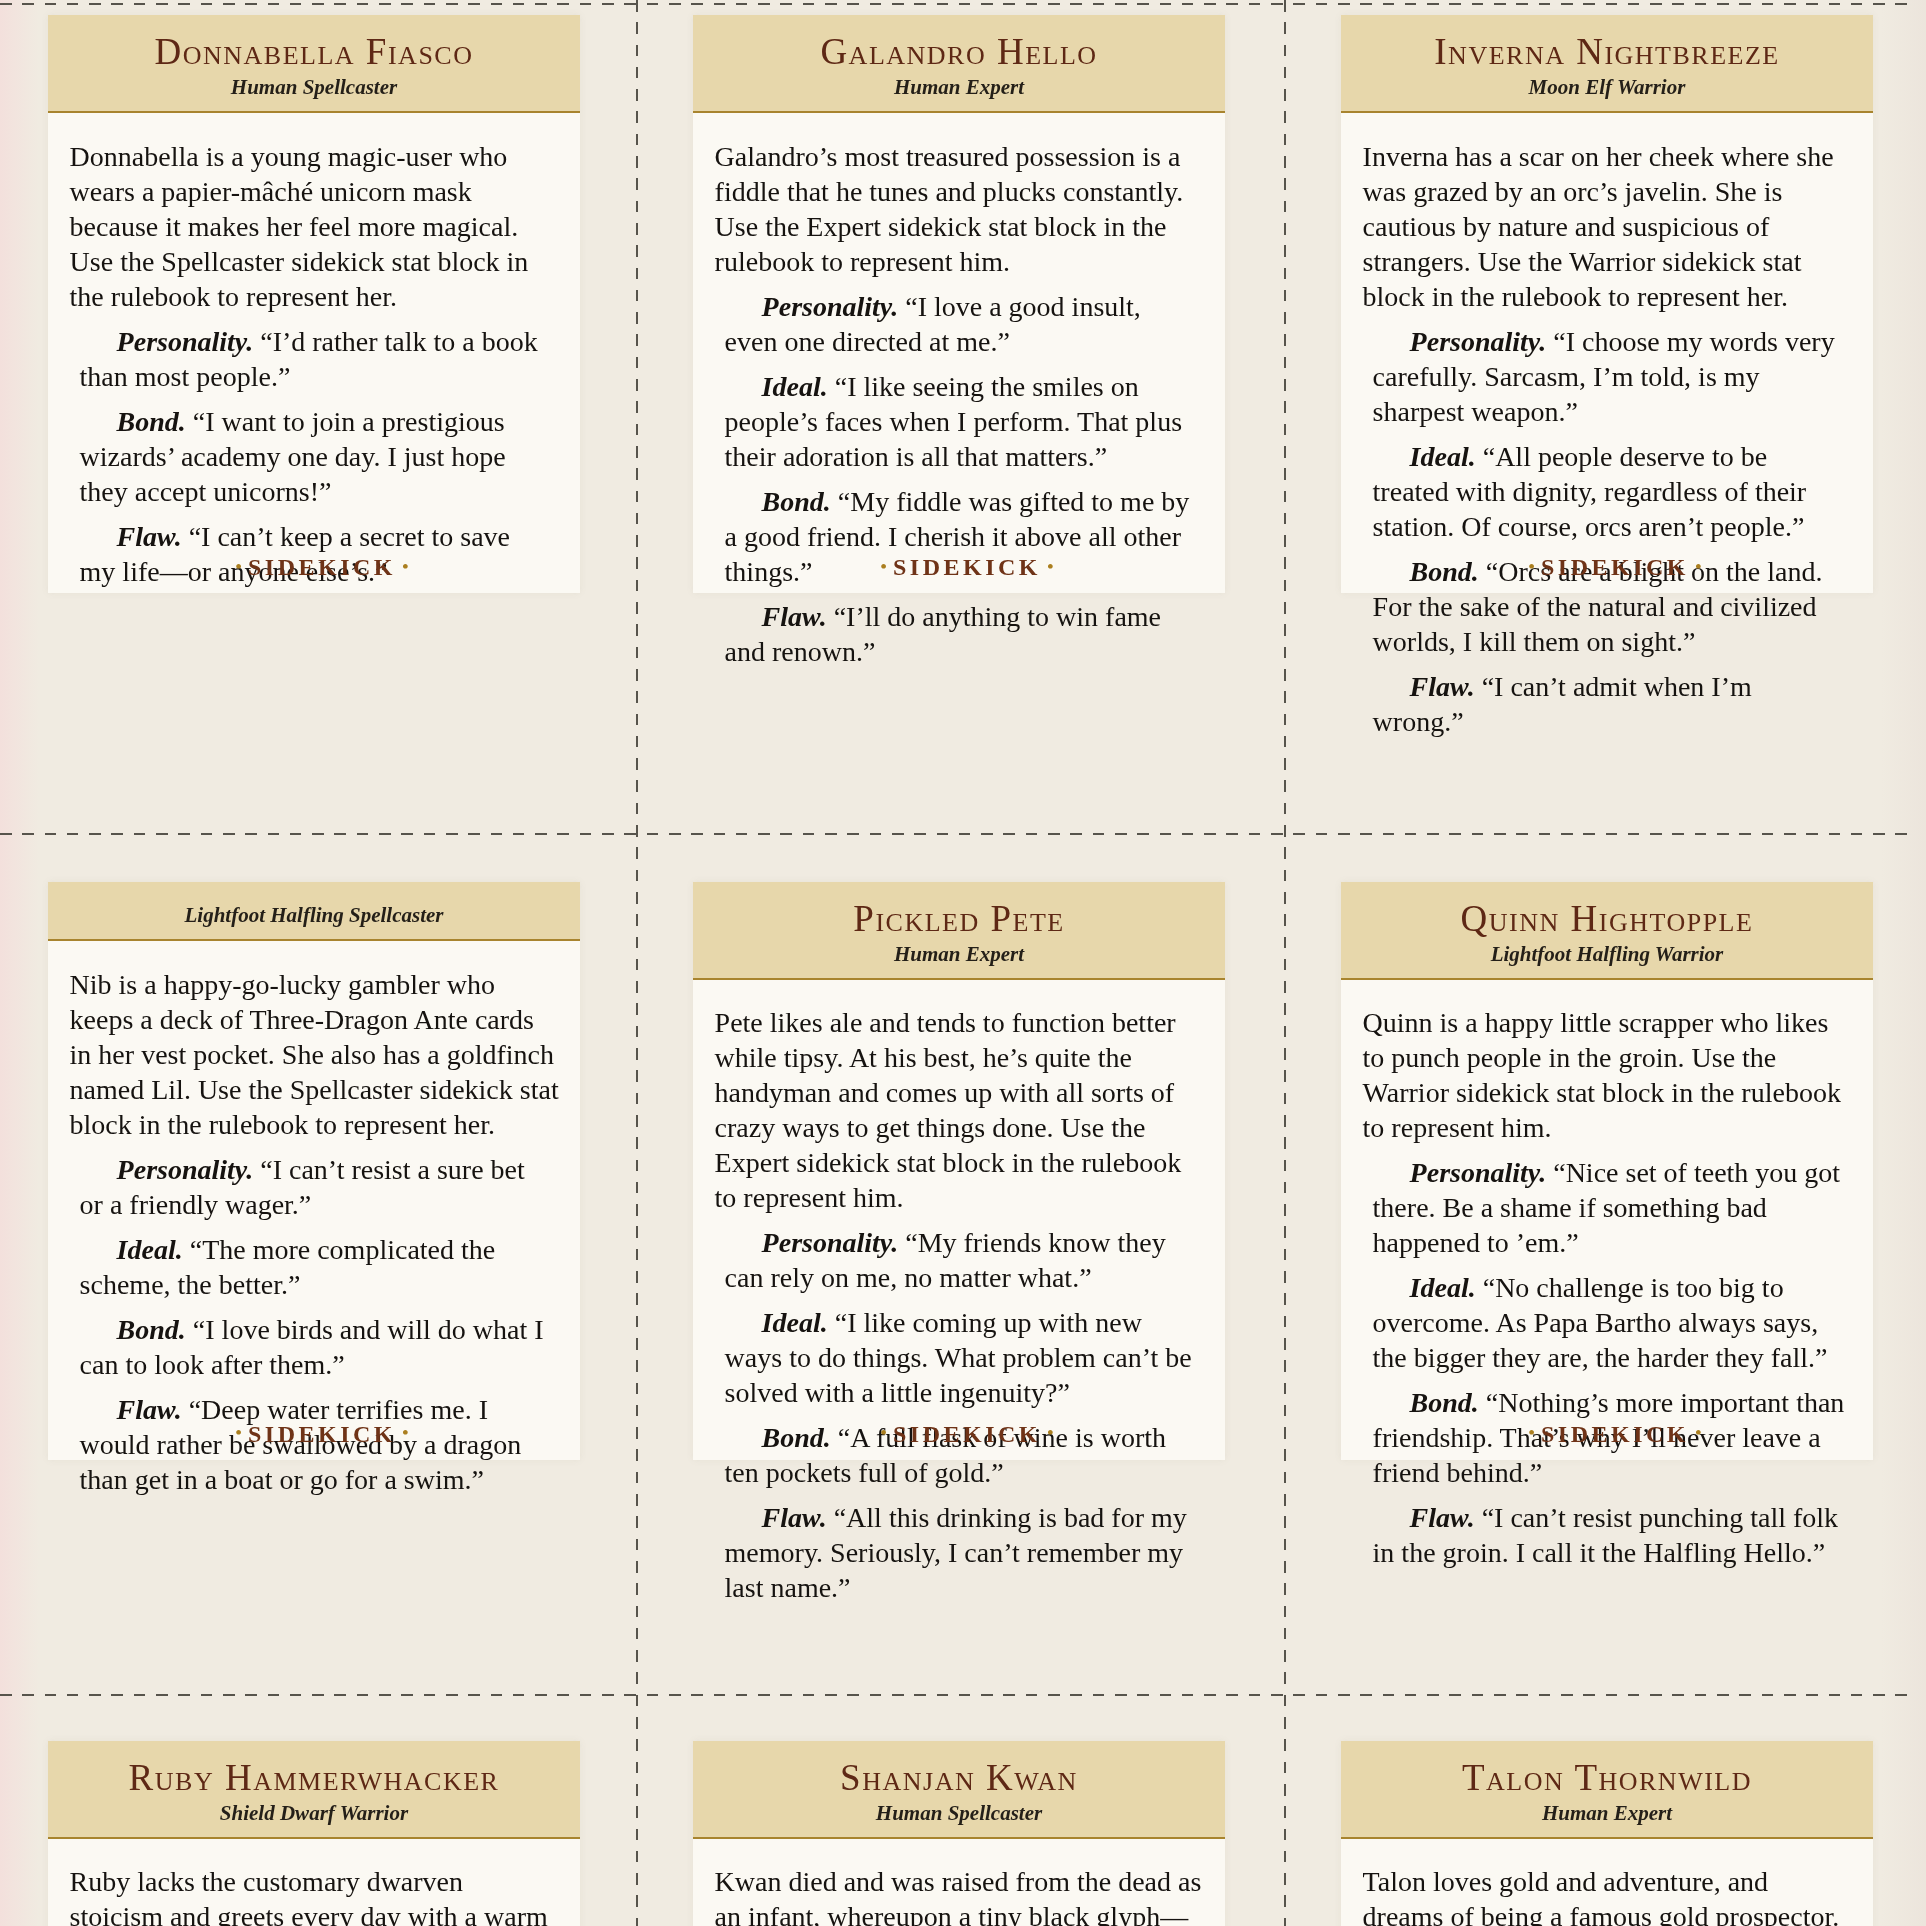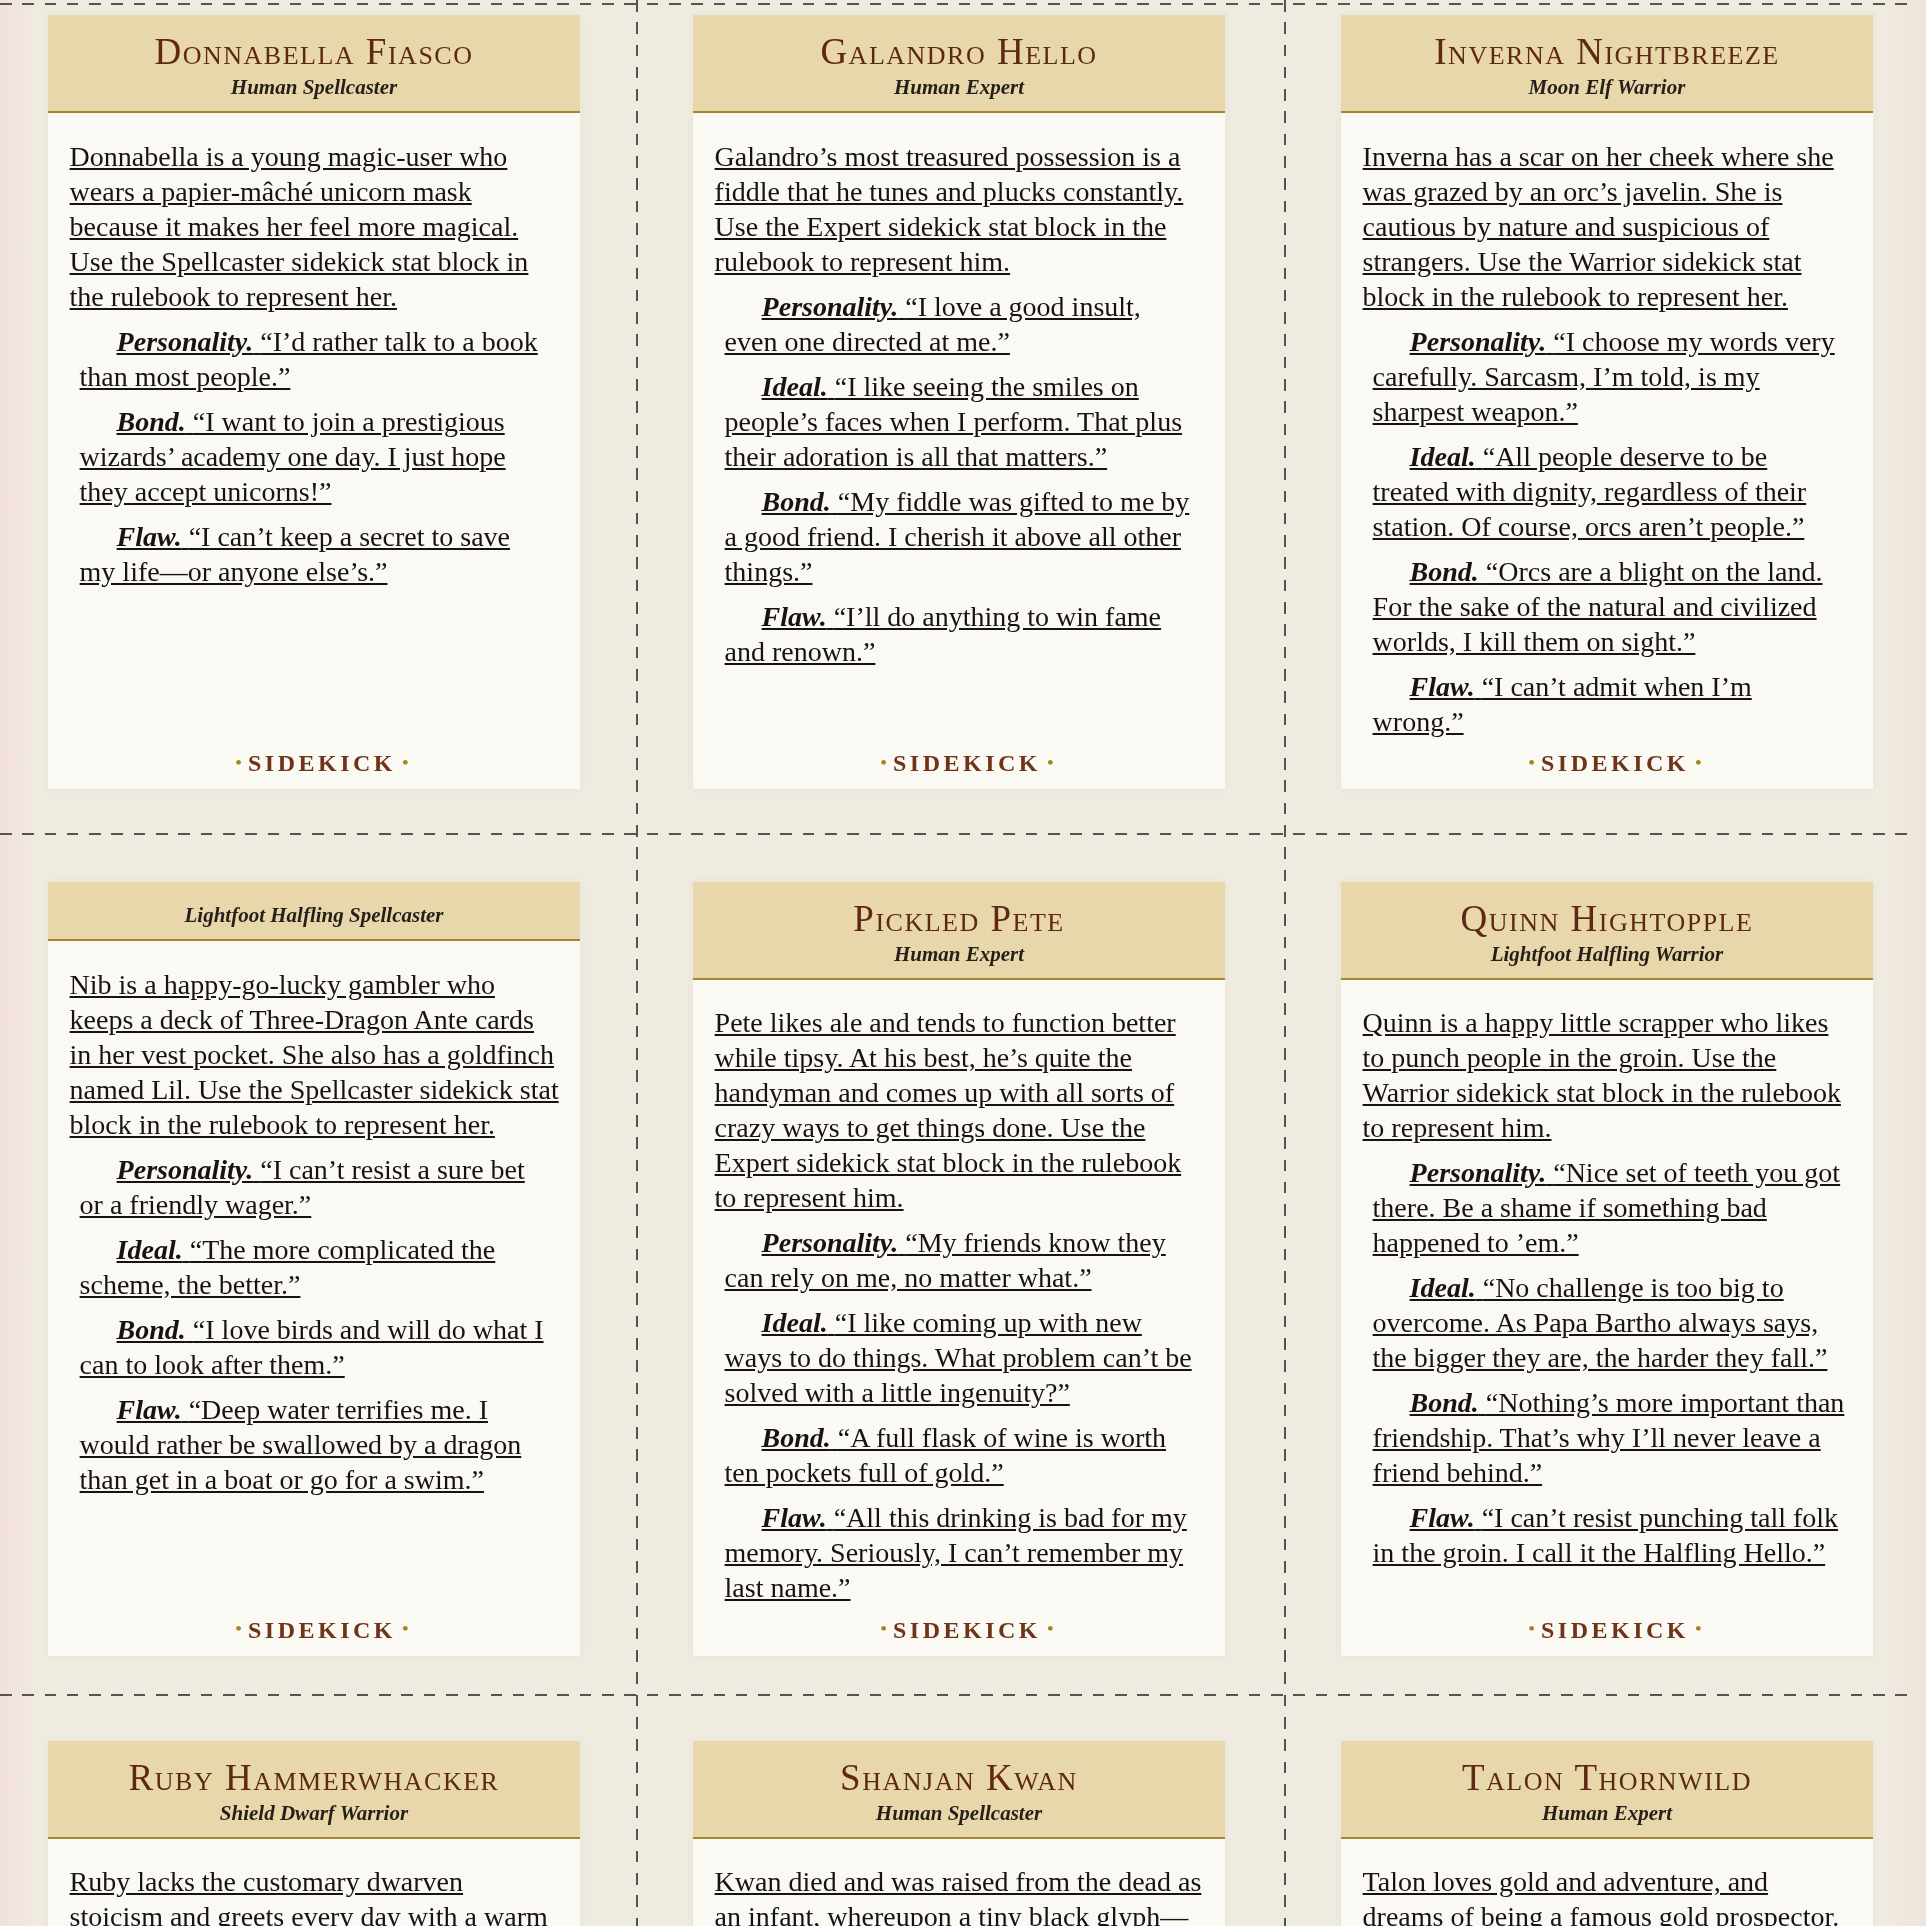--- a/index.html
+++ b/index.html
@@ -12,29 +12,29 @@
   .edge-left  { position:absolute; left:0; top:0; width:39px; height:100%;
                 background:linear-gradient(90deg,#f3e0dc 0%, rgba(243,224,220,0) 100%); }
   .edge-right { position:absolute; right:0; top:0; width:65px; height:100%;
                 background:linear-gradient(270deg,#eae2da 0%, rgba(234,226,218,0) 100%); }
 
   .cut-h { position:absolute; left:0; width:1907px; height:1.9px;
            background:repeating-linear-gradient(90deg,#57544c 0 11.6px, rgba(0,0,0,0) 11.6px 22.3px); }
   .cut-v { position:absolute; top:0; height:2518px; width:1.9px;
            background:repeating-linear-gradient(180deg,#57544c 0 11.6px, rgba(0,0,0,0) 11.6px 22.3px); }
 
-  .card { position:absolute; width:532px; height:774px; background:#fbf9f3;
+  .card { position:absolute; width:532px; height:578px; background:#fbf9f3;
           box-shadow:0 0 7px rgba(120,110,90,0.08); }
   .card-head { background:#e7d7ab; border-bottom:2.7px solid #a8842e;
                text-align:center; padding:17.7px 7.7px 11.6px; }
   .card-name { margin:0; font-weight:400; font-variant:small-caps;
                font-size:37px; line-height:1.04; letter-spacing:1.5px; color:#5e2815; }
   .card-sub  { font-style:italic; font-weight:700; font-size:21px; line-height:1.12;
                color:#241f18; margin-top:4.6px; }
-  .card-body { padding:25.4px 17.7px 0 21.6px; font-size:28px; line-height:35px; color:#161310;text-decoration:underline; }
+  .card-body { padding:25.4px 17.7px 0 21.6px; font-size:28px; line-height:35px; color:#161310; }
   .intro { margin:0; }
   .trait { margin:10px; text-indent:37px; }
   .tlabel { font-weight:700; font-style:italic; }
   .card-foot { position:absolute; bottom:14px; left:16px; right:0; text-align:center;
                font-weight:700; font-size:24px; line-height:1; color:#6f3317; letter-spacing:3.5px; }
   .dot { color:#ab7f1f; font-size:17.7px; letter-spacing:0; margin:0 6.2px;
          position:relative; top:-3.9px; }
   .pagenum   { position:absolute; right:6.2px; top:1772px;
                writing-mode:vertical-rl; transform:rotate(180deg);
                font-family:"Liberation Sans", sans-serif; font-weight:700;

